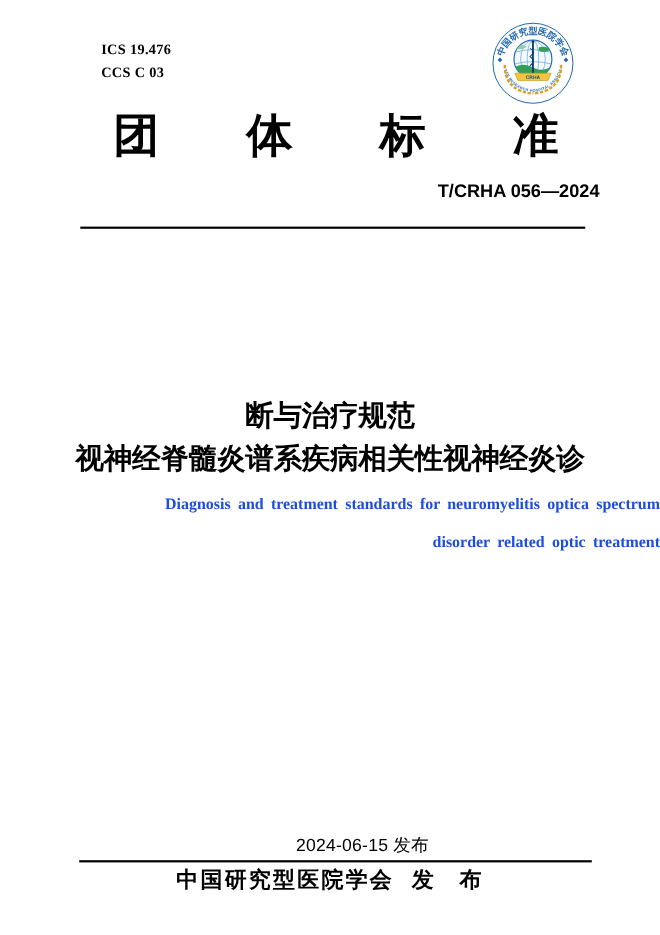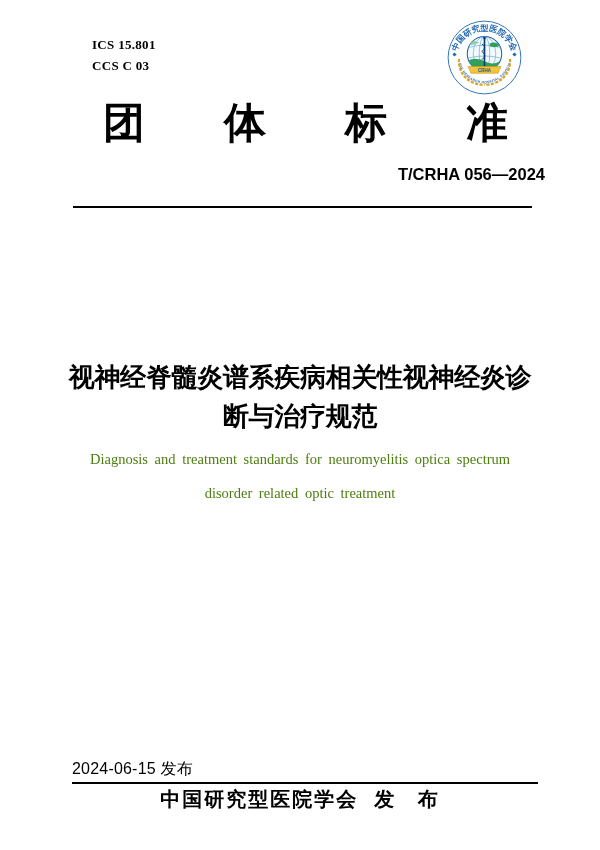--- a/index.html
+++ b/index.html
@@ -32,46 +32,46 @@
   .rule-bottom { top:782px; left:72px; width:466px; height:2px; }
   
   .cn-title {
     position:absolute; top:358px; left:0; width:100%;
     text-align:center; font-size:26px; font-weight:700;
     line-height:39px; letter-spacing:-0.3px;
   }
   
   .en-title {
     position:absolute; top:451px; left:0; width:100%;
-    text-align:center; font-family:"Liberation Serif", serif;
-    font-weight:400; font-size:14.5px; word-spacing:3px; color:#4d7c0f;
+    text-align:right; font-family:"Liberation Serif", serif;
+    font-weight:700; font-size:14.5px; word-spacing:3px; color:#1d4ed8;
   }
   .en-title .line2 { margin-top:17px; }
   
   .dates-row {
     position:absolute; top:759px; left:72px; width:515px;
-    display:flex; justify-content:space-between;
+    display:flex; justify-content:center;
     font-size:16px; font-weight:500; letter-spacing:.2px;
   }
   
   .publisher-row {
     position:absolute; top:786px; left:0; width:100%;
     display:flex; justify-content:center; align-items:baseline; gap:16px;
     font-size:20px; font-weight:600;
   }
   .publisher-row .name { letter-spacing:2px; }
   .publisher-row .action { word-spacing:14px; letter-spacing:2px; }
 </style>
 </head>
 <body>
 
 <div class="page">
 
   <div class="ics-block">
-    <div>ICS 15.801</div>
+    <div>ICS 19.476</div>
     <div>CCS C 03</div>
   </div>
 
   <svg class="logo" viewBox="0 0 100 100">
     <defs>
       <path id="topArc" d="M 12 52 A 38 38 0 0 1 88 52"></path>
       <path id="botArc" d="M 15 57 A 36 36 0 0 0 85 57"></path>
       <clipPath id="globeClip">
           <circle cx="50" cy="45" r="23"></circle>
         </clipPath>
@@ -119,22 +119,22 @@
     <span>体</span>
     <span>标</span>
     <span>准</span>
   </div>
 
   <div class="std-code">T/CRHA 056—2024</div>
 
   <div class="rule rule-top"></div>
 
   <div class="cn-title">
+    <div>断与治疗规范</div>
     <div>视神经脊髓炎谱系疾病相关性视神经炎诊</div>
-    <div>断与治疗规范</div>
   </div>
 
   <div class="en-title">
     <div class="line1">Diagnosis and treatment standards for neuromyelitis optica spectrum</div>
     <div class="line2">disorder related optic treatment</div>
   </div>
 
   <div class="dates-row">
     <span>2024-06-15 发布</span>
   </div>

